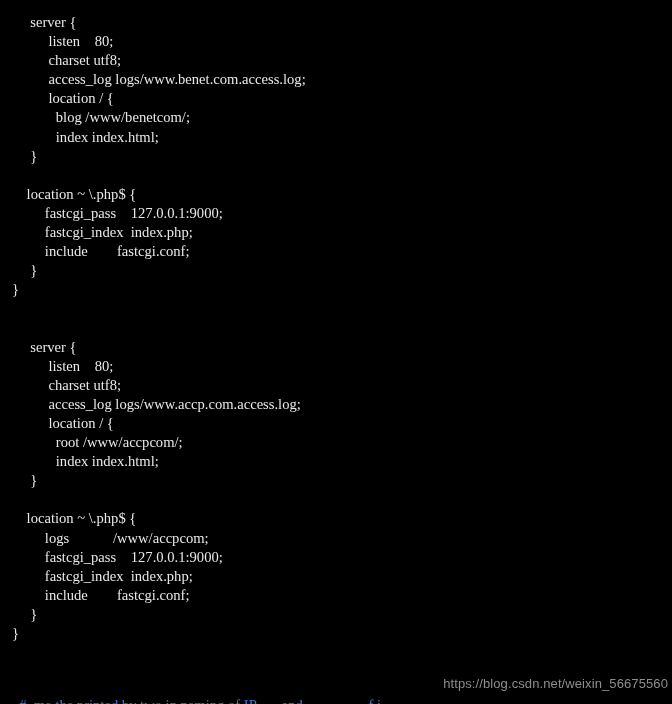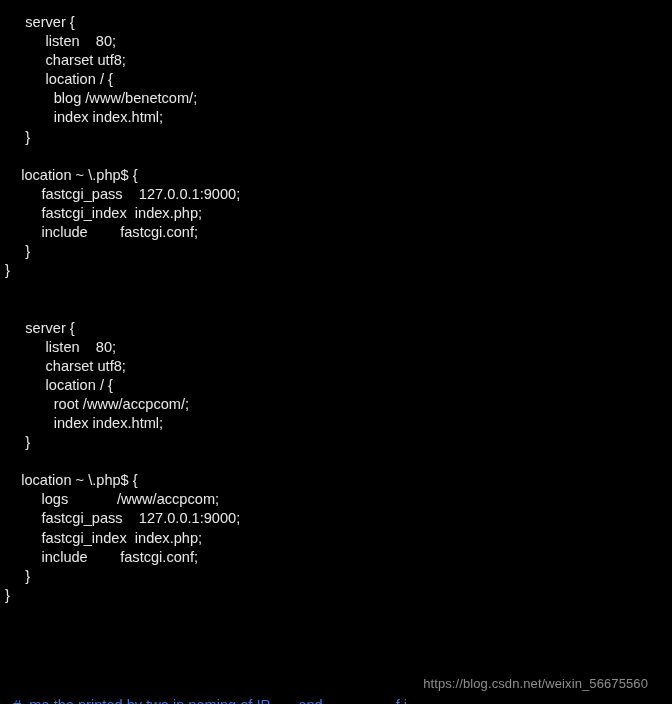--- a/index.html
+++ b/index.html
@@ -29,39 +29,39 @@
     position: absolute;
     left: 0;
     top: 13px;
     width: 672px;
   }
 
   .line {
     display: block;
     height: 19.1px;
     line-height: 19.1px;
-    font-family: Liberation Sans, sans-serif;
+    font-family: Liberation Serif, serif;
     font-size: 14.6px;
     color: #e8e8e8;
     white-space: pre;
     letter-spacing: 0px;
-    padding-left: 5px;
+    padding-left: 12px;
   }
 
   .line.blank {
     color: transparent;
   }
 
   .line.comment {
     color: #3b78d8;
   }
 
   .watermark {
     position: absolute;
-    right: 24px;
+    right: 4px;
     top: 676px;
     font-family: "Liberation Sans", sans-serif;
     font-size: 13px;
     color: #8d8d8d;
     white-space: pre;
     letter-spacing: 0.1px;
     margin-left: 16px;
   }
 
   .bottom-strip {
@@ -79,36 +79,38 @@
 </style>
 </head>
 <body>
 
 <div id="terminal">
 
   <div class="code-area">
     <span class="line">     server {</span>
     <span class="line">          listen    80;</span>
     <span class="line">          charset utf8;</span>
+    <span class="line">          access_log logs/www.benet.com.access.log;</span>
     <span class="line">          location / {</span>
     <span class="line">            blog /www/benetcom/;</span>
     <span class="line">            index index.html;</span>
     <span class="line">     }</span>
     <span class="line blank"></span>
     <span class="line">    location ~ \.php$ {</span>
     <span class="line">         fastcgi_pass    127.0.0.1:9000;</span>
     <span class="line">         fastcgi_index  index.php;</span>
     <span class="line">         include        fastcgi.conf;</span>
     <span class="line">     }</span>
     <span class="line">}</span>
     <span class="line blank"></span>
     <span class="line blank"></span>
     <span class="line">     server {</span>
     <span class="line">          listen    80;</span>
     <span class="line">          charset utf8;</span>
+    <span class="line">          access_log logs/www.accp.com.access.log;</span>
     <span class="line">          location / {</span>
     <span class="line">            root /www/accpcom/;</span>
     <span class="line">            index index.html;</span>
     <span class="line">     }</span>
     <span class="line blank"></span>
     <span class="line">    location ~ \.php$ {</span>
     <span class="line">         logs            /www/accpcom;</span>
     <span class="line">         fastcgi_pass    127.0.0.1:9000;</span>
     <span class="line">         fastcgi_index  index.php;</span>
     <span class="line">         include        fastcgi.conf;</span>

